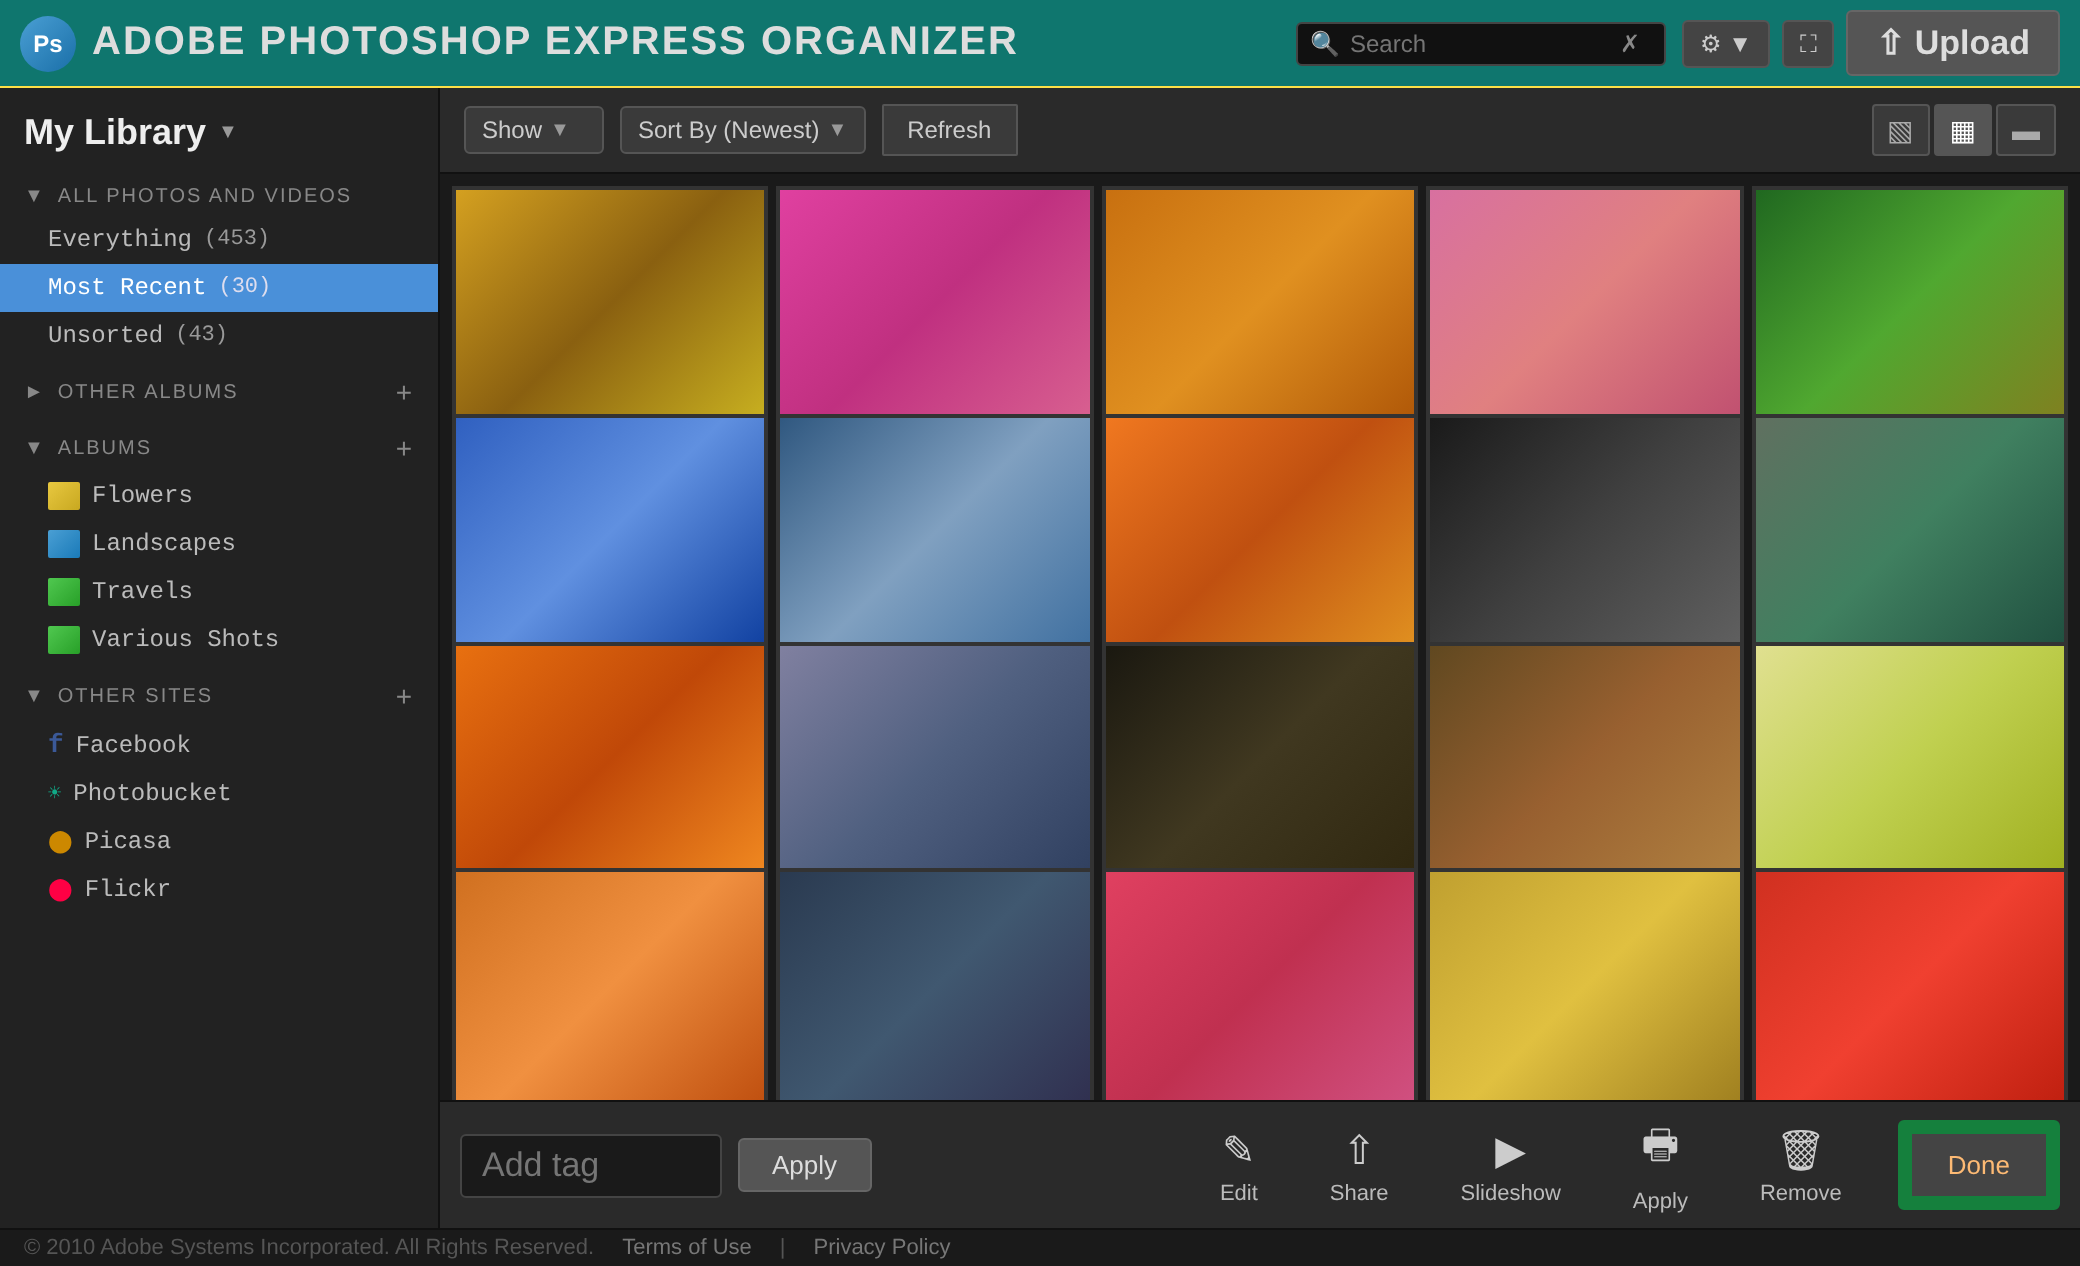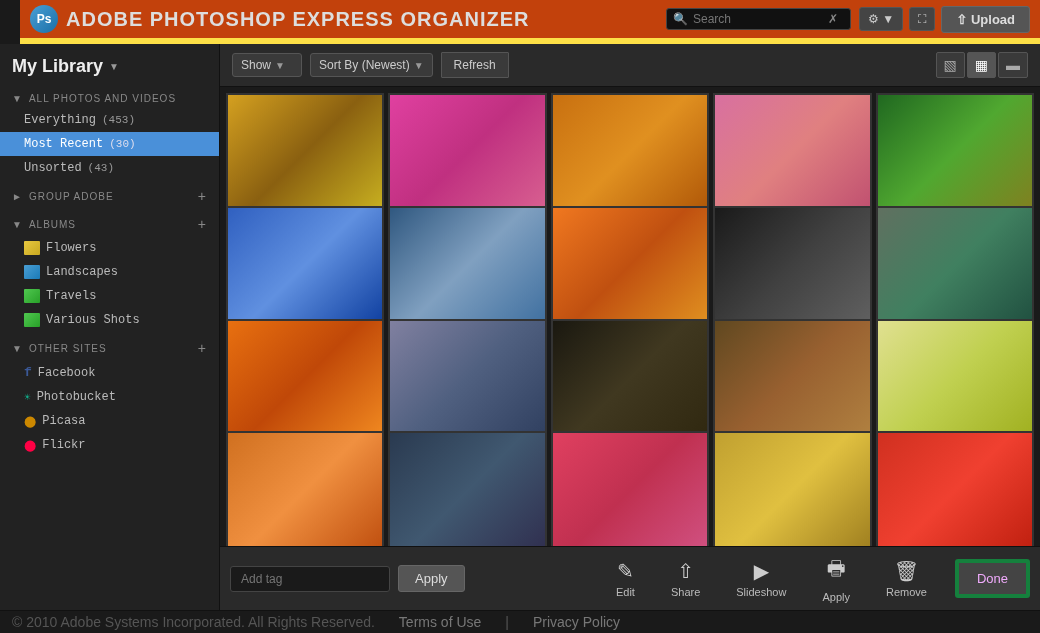--- a/index.html
+++ b/index.html
@@ -9,28 +9,27 @@
       background: #1a1a1a;
       font-family: Arial, sans-serif;
       color: #ccc;
       overflow: hidden;
       display: flex;
       flex-direction: column;
     }
 
     
     .header {
-      background: #c2410c;
+      background: #0f766e;
       height: 44px;
       display: flex;
       align-items: center;
       padding: 0 10px;
-      border-bottom: 6px solid #fde047;
+      border-bottom: 1px solid #fde047;
       flex-shrink: 0;
-      margin-left: 20px;
     }
     .header-logo {
       display: flex;
       align-items: center;
       gap: 8px;
       flex: 1;
     }
     .logo-icon {
       width: 28px;
       height: 28px;
@@ -88,21 +87,21 @@
       align-items: center;
       gap: 4px;
     }
     .upload-btn {
       background: #555;
       border: 1px solid #666;
       border-radius: 3px;
       color: #ddd;
       padding: 5px 14px;
       cursor: pointer;
-      font-size: 13px;
+      font-size: 17px;
       font-weight: bold;
     }
 
     
     .main {
       display: flex;
       flex: 1;
       overflow: hidden;
     }
 
@@ -292,22 +291,22 @@
       gap: 8px;
       flex-shrink: 0;
       height: 64px;
     }
     .tag-input {
       background: #1a1a1a;
       border: 1px solid #444;
       border-radius: 3px;
       padding: 5px 10px;
       color: #0ea5e9;
-      font-size: 12px;
-      width: 160px;
+      font-size: 17px;
+      width: 131px;
       outline: none;
     }
     .apply-btn {
       background: #555;
       border: 1px solid #666;
       border-radius: 3px;
       color: #ddd;
       padding: 5px 16px;
       font-size: 13px;
       cursor: pointer;
@@ -329,38 +328,38 @@
       font-size: 11px;
       border: none;
       background: transparent;
     }
     .action-icon {
       font-size: 20px;
       color: #ccc;
     }
     .done-btn {
       background: #444;
-      border: 4px solid #15803d;
-      border-radius: 3px;
-      color: #f0abfc;
+      border: 7px solid #15803d;
+      border-radius: 3px;
+      color: #fdba74;
       padding: 8px 18px;
       font-size: 13px;
       cursor: pointer;
       margin-left: 8px;
     }
 
     
     .app-footer {
       background: #1a1a1a;
       border-top: 1px solid #111;
       padding: 3px 12px;
-      font-size: 14px;
+      font-size: 11px;
       color: #555;
       display: flex;
-      gap: 24px;
+      gap: 14px;
       flex-shrink: 0;
     }
     .app-footer a { color: #777; text-decoration: none; }
 
     .chevron { font-size: 10px; color: #999; }
   </style>
 </head>
 <body>
 
 <div class="header">
@@ -400,21 +399,21 @@
       <span>Most Recent</span>
       <span class="count">(30)</span>
     </div>
     <div class="sidebar-item">
       <span>Unsorted</span>
       <span class="count">(43)</span>
     </div>
 
     <div class="sidebar-section-title">
       <span>►</span>
-      <span>GROUP ADOBE</span>
+      <span>OTHER ALBUMS</span>
       <span class="sidebar-add-btn">+</span>
     </div>
 
     <div class="sidebar-section-title">
       <span>▼</span>
       <span>ALBUMS</span>
       <span class="sidebar-add-btn">+</span>
     </div>
     <div class="sidebar-item">
       <span class="album-icon album-icon-flowers"></span>

